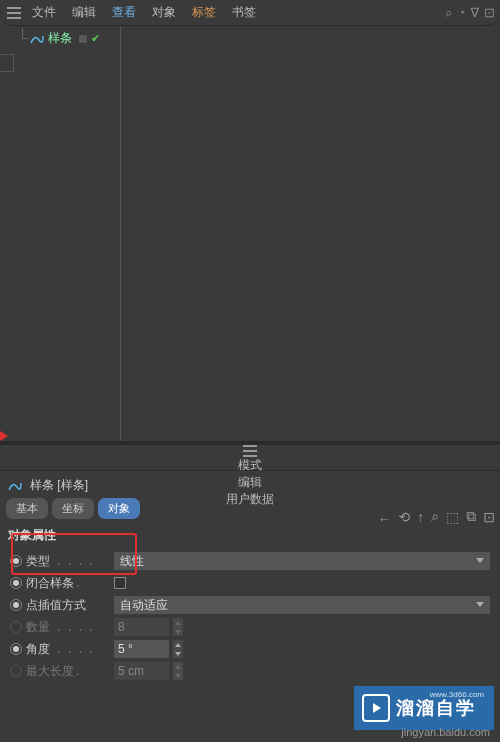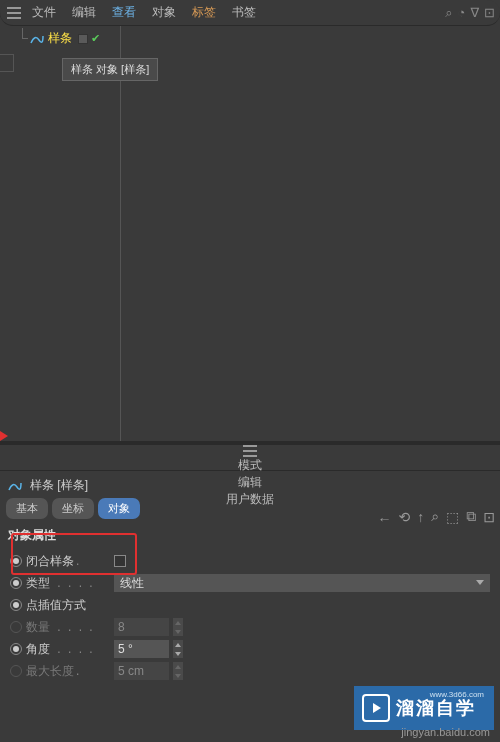--- a/index.html
+++ b/index.html
@@ -14,21 +14,21 @@
 .top-right-icons { margin-left: auto; display: flex; gap: 3px; color: #888; font-size: 13px; }
 .top-right-icons span { padding: 0 1px; }
 
 .tree-panel { position: relative; height: 415px; background: #3a3a3a; }
 .tree-row { display: flex; align-items: center; padding: 4px 4px 4px 20px; }
 .tree-lines { position: absolute; left: 22px; top: 2px; width: 8px; height: 14px; }
 .tree-lines::before { content: ""; position: absolute; left: 0; top: 0; width: 1px; height: 10px; background: #666; }
 .tree-lines::after { content: ""; position: absolute; left: 0; top: 10px; width: 6px; height: 1px; background: #666; }
 .spline-icon { width: 14px; height: 14px; margin-right: 4px; display: inline-flex; align-items: center; justify-content: center; }
 .spline-icon svg { width: 14px; height: 14px; }
-.tree-label { color: #fde047; }
+.tree-label { color: #86efac; }
 .tree-badge { margin-left: 6px; width: 10px; height: 10px; background: #5a5a5a; border: 1px solid #333; }
 .tree-check { margin-left: 3px; color: #5aca5a; font-size: 11px; }
 .tooltip { position: absolute; left: 62px; top: 32px; background: #4a4a4a; border: 1px solid #666; padding: 3px 8px; color: #ddd; font-size: 11px; }
 .vline { position: absolute; left: 120px; top: 0; bottom: 0; width: 1px; background: #555; }
 .red-arrow { position: absolute; left: 0; top: 404px; width: 10px; height: 12px; display:flex; align-items:center; }
 .red-arrow svg { width:10px; height:10px; }
 .edge-bar { position:absolute; left:0; top:28px; width:14px; height:18px; border:1px solid #555; border-left:none; }
 
 .divider { height: 4px; background: #2a2a2a; }
 
@@ -102,21 +102,20 @@
   <div class="tree-row" style="padding-left:30px;">
     <span class="spline-icon">
       <svg viewBox="0 0 14 14">
           <path d="M1 11 Q5 2 9 8 T13 4" stroke="#5ab4e8" stroke-width="1.5" fill="none"></path>
         </svg>
     </span>
     <span class="tree-label">样条</span>
     <span class="tree-badge"></span>
     <span class="tree-check">✔</span>
   </div>
-  <div class="tooltip">样条 对象 [样条]</div>
   <div class="red-arrow">
     <svg viewBox="0 0 10 10">
         <path d="M0 0 L8 5 L0 10 Z" fill="#e03030"></path>
       </svg>
   </div>
 </div>
 
 <div class="divider"></div>
 
 <div class="attr-menubar">
@@ -153,33 +152,34 @@
   <div class="tab">坐标</div>
   <div class="tab active">对象</div>
 </div>
 
 <div class="section-header">对象属性</div>
 
 <div class="props">
 
   <div class="prop-row">
     <span class="radio on"></span>
+    <span class="prop-label"><span>类型</span><span class="prop-dots"> . . . . </span></span>
+    <div class="dropdown">线性</div>
+  </div>
+
+  <div class="prop-row">
+    <span class="radio on"></span>
     <span class="prop-label"><span>闭合样条</span><span class="prop-dots">. </span></span>
     <span class="checkbox"></span>
   </div>
 
   <div class="prop-row">
     <span class="radio on"></span>
-    <span class="prop-label"><span>类型</span><span class="prop-dots"> . . . . </span></span>
-    <div class="dropdown">线性</div>
-  </div>
-
-  <div class="prop-row">
-    <span class="radio on"></span>
     <span class="prop-label">点插值方式</span>
+    <div class="dropdown">自动适应</div>
   </div>
 
   <div class="prop-row">
     <span class="radio dim"></span>
     <span class="prop-label dim"><span>数量</span><span class="prop-dots"> . . . . </span></span>
     <div class="num-input dim">8</div>
     <div class="spinner">
       <span>
           <svg viewBox="0 0 6 4">
             <path d="M0 4 L3 0 L6 4 Z" fill="#666"></path>

